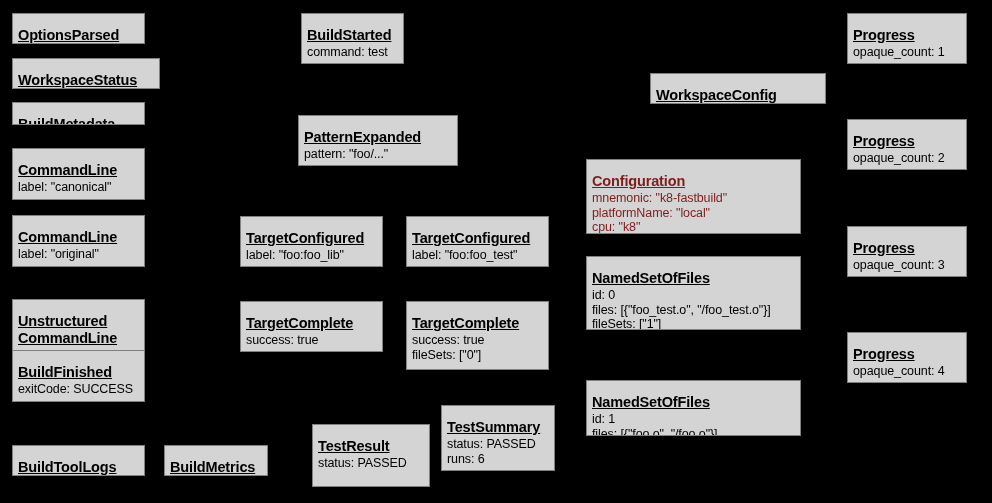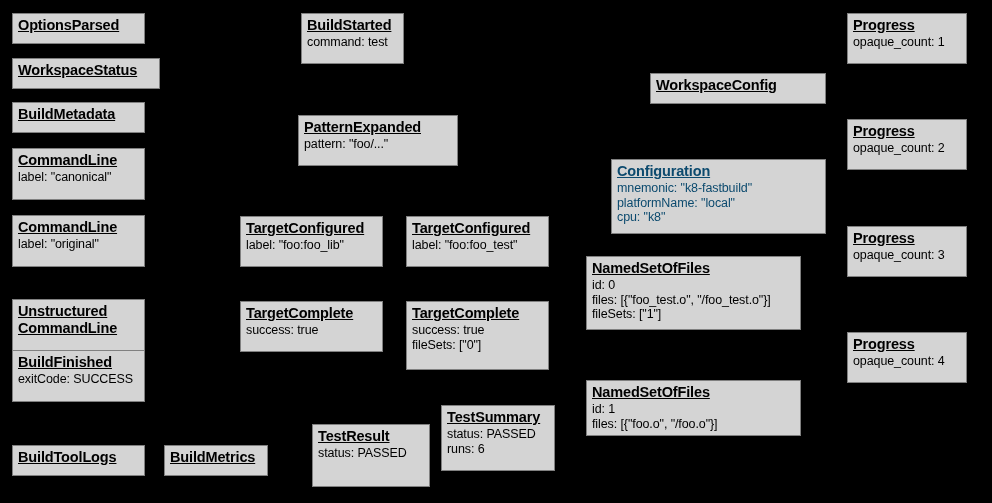--- a/index.html
+++ b/index.html
@@ -17,21 +17,21 @@
     position: relative;
     width: 992px;
     height: 503px;
     background: #000000;
   }
   .node {
     position: absolute;
     box-sizing: border-box;
     background: #d4d4d4;
     border: 1px solid #808080;
-    padding: 3px 5px 4px 5px;
+    padding: 13px 5px 4px 5px;
     color: #000000;
     line-height: 1.17;
     overflow: hidden;
   }
   .node-title {
     font-size: 14.5px;
     font-weight: bold;
     text-decoration: underline;
     white-space: pre-line;
     letter-spacing: -0.15px;
@@ -54,21 +54,21 @@
 
 <div id="canvas" style="background: rgb(0, 0, 0);">
     <div class="node" style="left: 12px; top: 13px; width: 133px; height: 31px; background: rgb(212, 212, 212); border-color: rgb(128, 128, 128); color: rgb(0, 0, 0);">
       <span class="node-title">OptionsParsed</span>
       <span class="node-fields"></span>
     </div>
     <div class="node" style="left: 12px; top: 58px; width: 148px; height: 31px; background: rgb(212, 212, 212); border-color: rgb(128, 128, 128); color: rgb(0, 0, 0);">
       <span class="node-title">WorkspaceStatus</span>
       <span class="node-fields"></span>
     </div>
-    <div class="node" style="left: 12px; top: 102px; width: 133px; height: 31px; background: rgb(212, 212, 212); border-color: rgb(128, 128, 128); color: rgb(0, 0, 0);">
+    <div class="node" style="left: 12px; top: 102px; width: 133px; height: 23px; background: rgb(212, 212, 212); border-color: rgb(128, 128, 128); color: rgb(0, 0, 0);">
       <span class="node-title">BuildMetadata</span>
       <span class="node-fields"></span>
     </div>
     <div class="node" style="left: 12px; top: 148px; width: 133px; height: 52px; background: rgb(212, 212, 212); border-color: rgb(128, 128, 128); color: rgb(0, 0, 0);">
       <span class="node-title">CommandLine</span>
       <span class="node-fields">
         <span class="node-field">label: "canonical"</span>
       </span>
     </div>
     <div class="node" style="left: 12px; top: 215px; width: 133px; height: 52px; background: rgb(212, 212, 212); border-color: rgb(128, 128, 128); color: rgb(0, 0, 0);">
@@ -143,21 +143,21 @@
       <span class="node-title">TestSummary</span>
       <span class="node-fields">
         <span class="node-field">status: PASSED</span>
         <span class="node-field">runs: 6</span>
       </span>
     </div>
     <div class="node" style="left: 650px; top: 73px; width: 176px; height: 31px; background: rgb(212, 212, 212); border-color: rgb(128, 128, 128); color: rgb(0, 0, 0);">
       <span class="node-title">WorkspaceConfig</span>
       <span class="node-fields"></span>
     </div>
-    <div class="node" style="left: 586px; top: 159px; width: 215px; height: 75px; background: rgb(212, 212, 212); border-color: rgb(128, 128, 128); color: #0c4a6e; margin-left: 25px;">
+    <div class="node" style="left: 586px; top: 159px; width: 215px; height: 75px; background: rgb(212, 212, 212); border-color: rgb(128, 128, 128); color: #7f1d1d;">
       <span class="node-title">Configuration</span>
       <span class="node-fields">
         <span class="node-field">mnemonic: "k8-fastbuild"</span>
         <span class="node-field">platformName: "local"</span>
         <span class="node-field">cpu: "k8"</span>
       </span>
     </div>
     <div class="node" style="left: 586px; top: 256px; width: 215px; height: 74px; background: rgb(212, 212, 212); border-color: rgb(128, 128, 128); color: rgb(0, 0, 0);">
       <span class="node-title">NamedSetOfFiles</span>
       <span class="node-fields">

